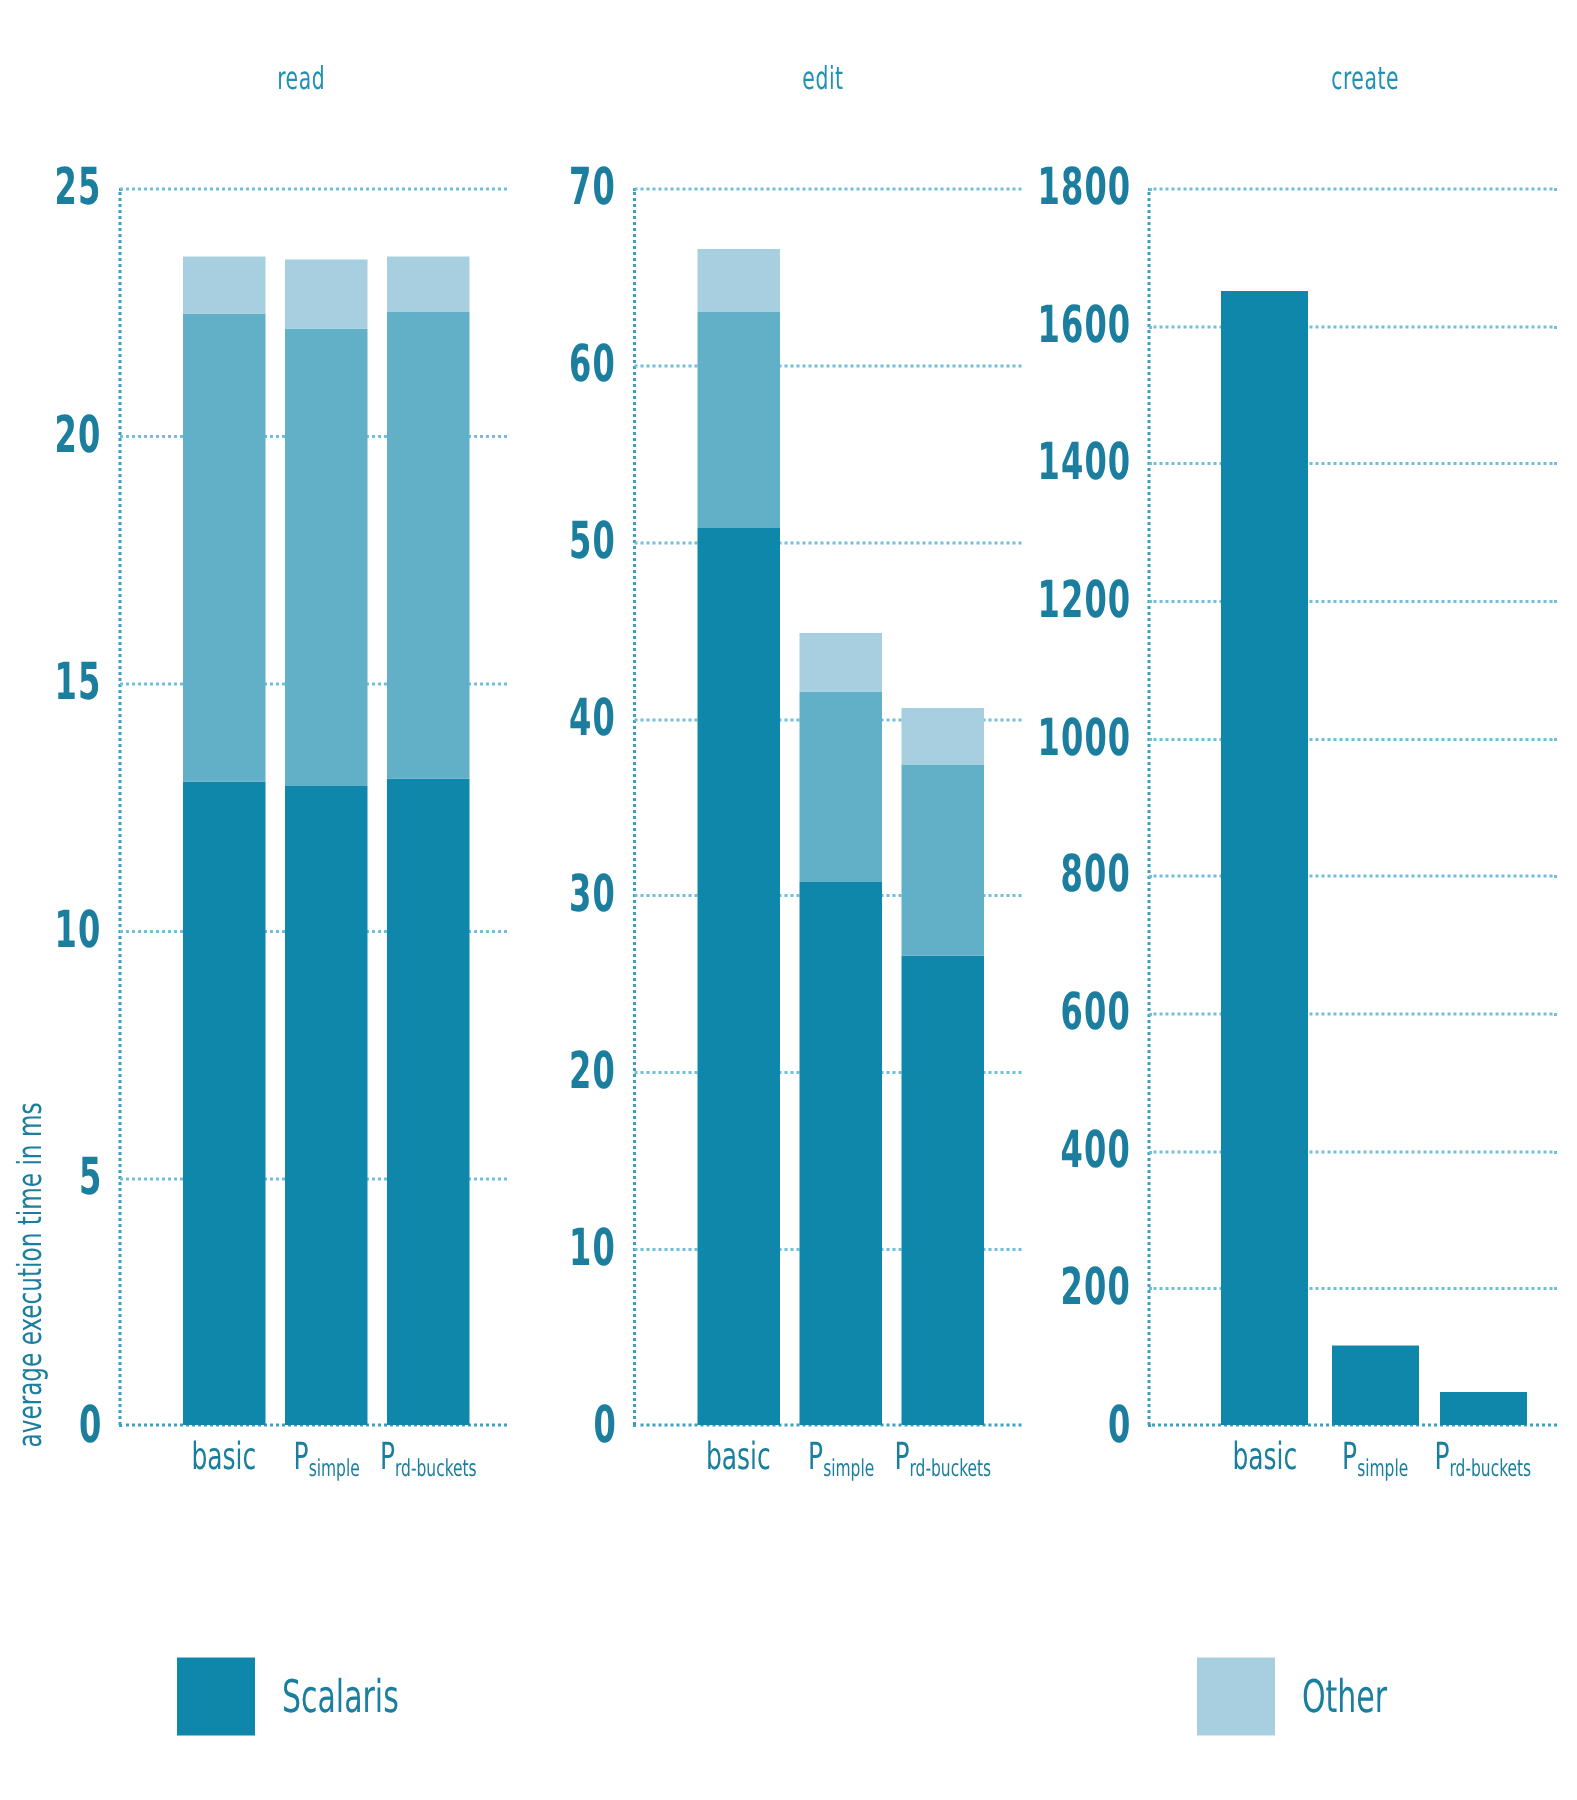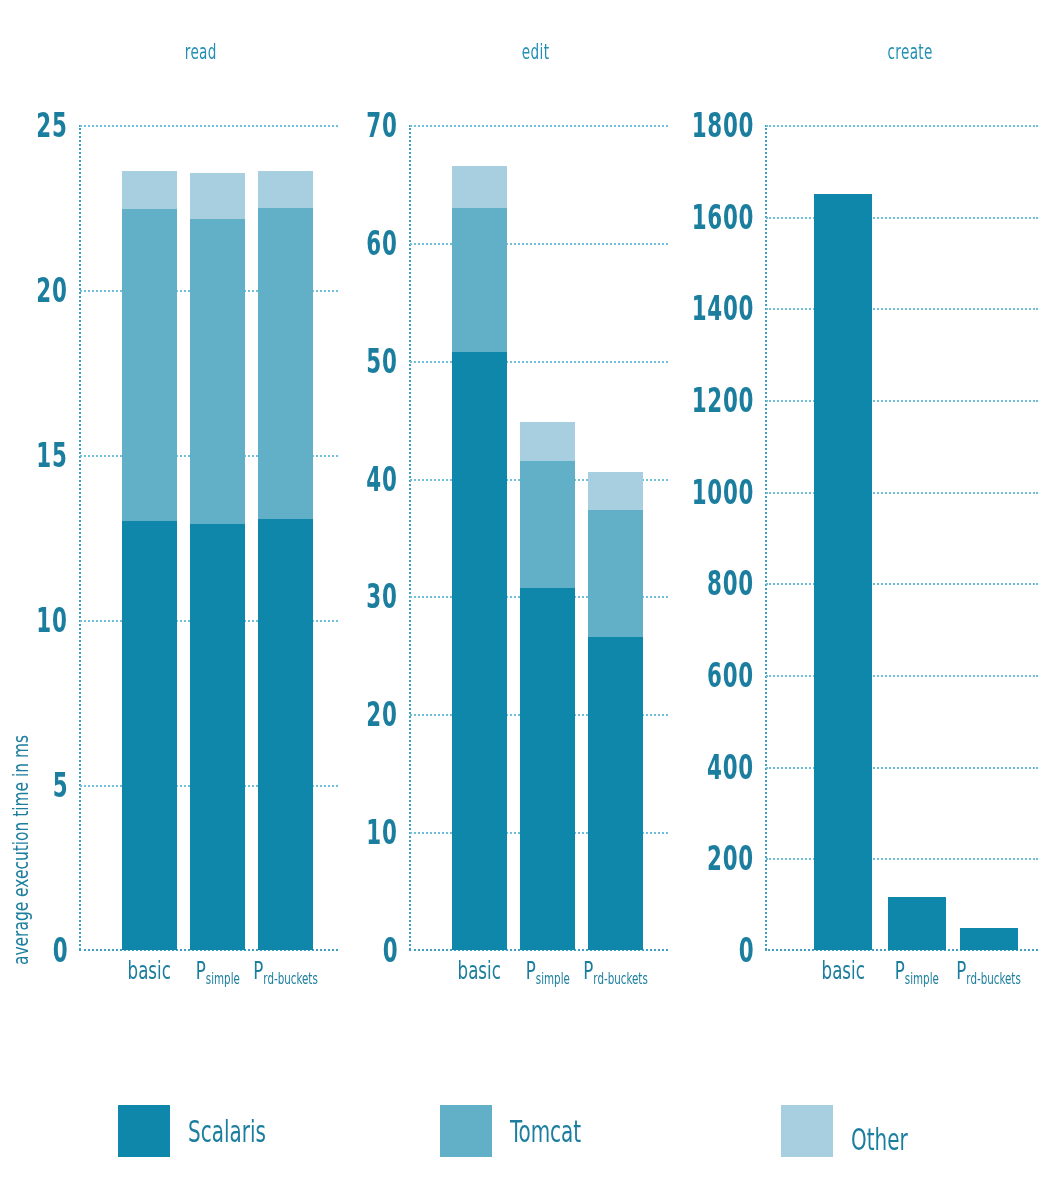--- a/index.html
+++ b/index.html
@@ -32,21 +32,21 @@
     width: 1051px;
     height: 1010px;
   }
 
   .panel {
     position: absolute;
     top: 0;
     height: 1010px;
   }
   .panel.p0 { left: 0px;   width: 350px; }
-  .panel.p1 { left: 350px; width: 330px; }
+  .panel.p1 { left: 363px; width: 330px; }
   .panel.p2 { left: 716px; width: 371px; }
 
   .panel-title {
     position: absolute;
     top: 40px;
     width: 100%;
     text-align: center;
     font-size: 21px;
     letter-spacing: 0.5px;
     color: #2290b4;
@@ -174,21 +174,21 @@
   }
   .legend-item {
     position: absolute;
     top: 0;
     display: flex;
     align-items: center;
     gap: 18px;
   }
   .legend-item.l0 { left: 118px; }
   .legend-item.l1 { left: 440px; }
-  .legend-item.l2 { left: 781px; align-items: flex-end; }
+  .legend-item.l2 { left: 798px; }
   .swatch {
     width: 52px;
     height: 52px;
   }
   .legend-label {
     font-size: 30px;
     color: #1b7e9e;
     font-family: "DejaVu Sans Condensed", "Liberation Sans", sans-serif;
     transform: scaleX(0.74);
     transform-origin: left center;
@@ -335,23 +335,19 @@
       </div>
     </div>
 
   </div>
 
   <div class="legend">
     <div class="legend-item l0">
       <div class="swatch" style="background: rgb(14, 135, 171);"></div>
       <div class="legend-label">Scalaris</div>
     </div>
-    <div class="legend-item l1">
-      <div class="swatch" style="background: rgb(98, 176, 200);"></div>
-      <div class="legend-label">Tomcat</div>
-    </div>
     <div class="legend-item l2">
       <div class="swatch" style="background: rgb(167, 207, 223);"></div>
       <div class="legend-label">Other</div>
     </div>
   </div>
 
 </div>
 
 </body></html>

